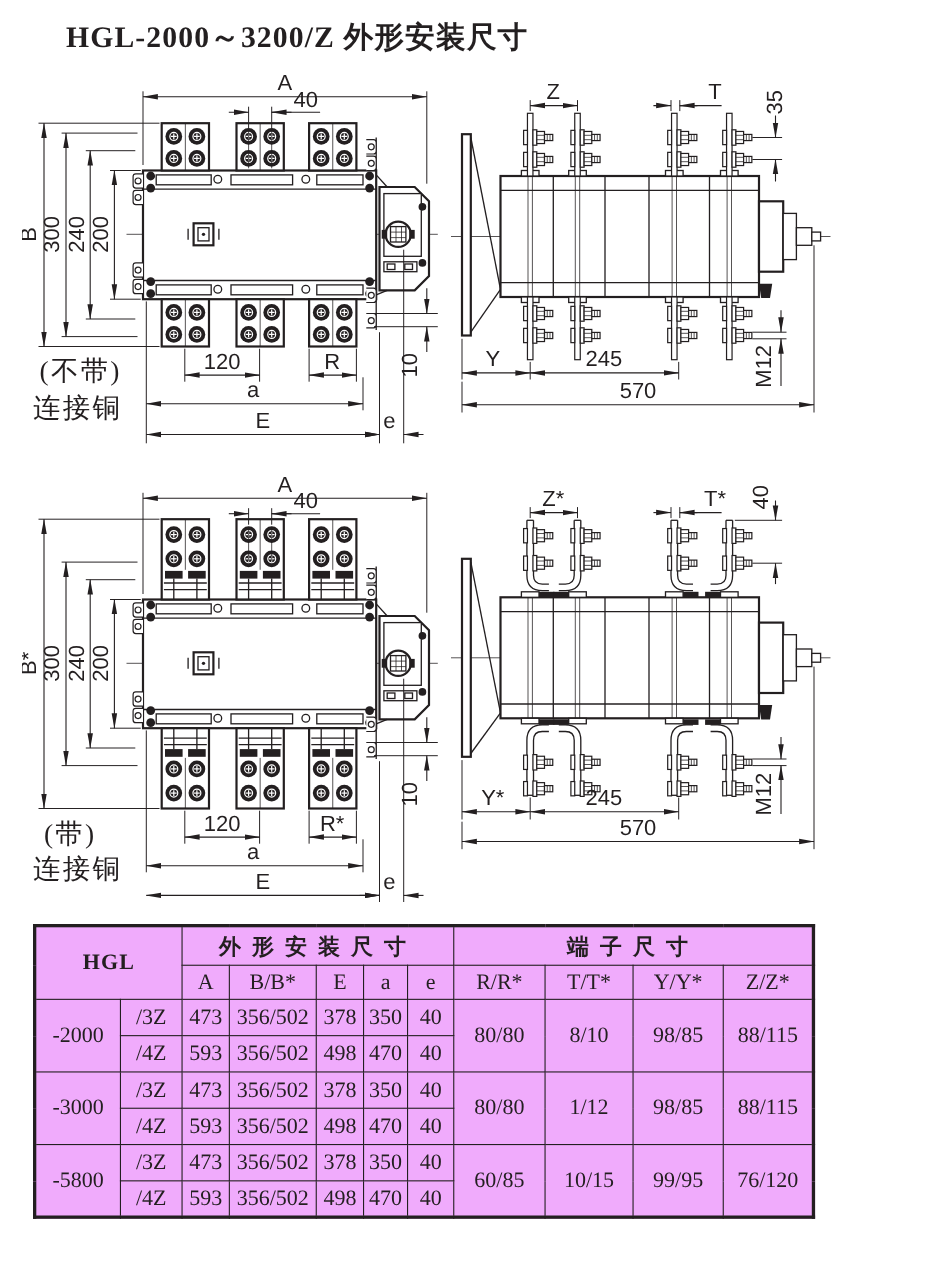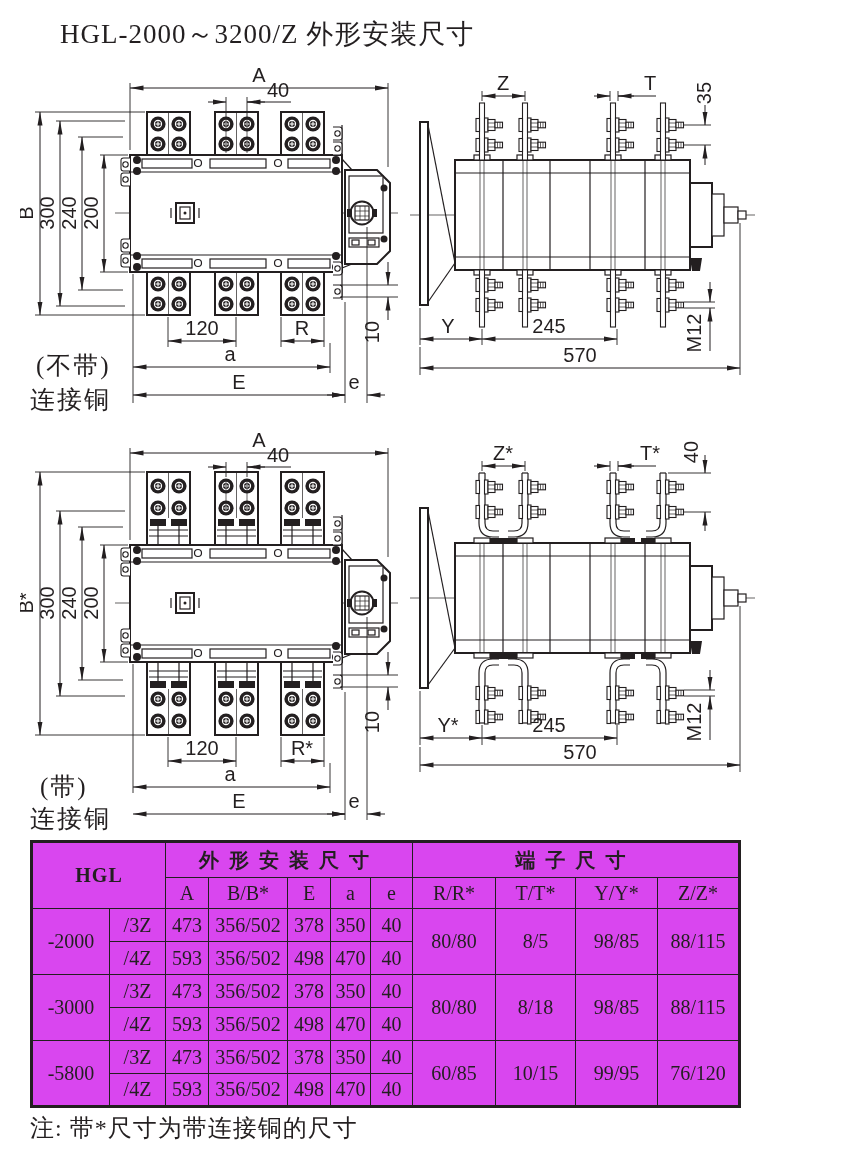--- a/index.html
+++ b/index.html
@@ -1,37 +1,37 @@
 <!DOCTYPE html>
 <html><head>
 <meta charset="utf-8">
 <style>
   html,body{margin:0;padding:0;background:#e8e8e8;}
   #page{position:relative;width:860px;height:1166px;background:#ffffff;overflow:hidden;
         font-family:"Liberation Serif",serif;color:#231f20;}
   .abs{position:absolute;}
-  #title{left:60px;top:16px;font-size:27px;letter-spacing:1px;white-space:nowrap;}
-  .caption{font-size:25px;letter-spacing:2px;white-space:nowrap;margin-top:29px;}
+  #title{left:60px;top:16px;font-size:27px;letter-spacing:1px;white-space:nowrap;font-weight:bold;}
+  .caption{font-size:25px;letter-spacing:2px;white-space:nowrap;}
   #note{left:30px;top:1112px;font-size:24px;letter-spacing:1px;white-space:nowrap;}
 
   
   .o2{fill:#fff;stroke:#231f20;stroke-width:2;}
   .o1{fill:#fff;stroke:#231f20;stroke-width:1.2;}
   .o1s{fill:none;stroke:#231f20;stroke-width:1.2;}
   .o1f{fill:#fff;stroke:#231f20;stroke-width:1.1;}
   .o07{fill:none;stroke:#231f20;stroke-width:0.7;}
   .blk{fill:#231f20;stroke:none;}
   .dim{fill:none;stroke:#231f20;stroke-width:1;}
   .ext{fill:none;stroke:#231f20;stroke-width:0.9;}
   .cl{fill:none;stroke:#231f20;stroke-width:0.7;}
   text.d{font-family:"Liberation Sans",sans-serif;font-size:20px;fill:#231f20;}
 
   
   #spec-table{position:absolute;left:30px;top:840px;border-collapse:collapse;table-layout:fixed;
-              background:#d946ef;}
+              background:#f0abfc;}
   #spec-table td{border:1.5px solid #231f20;text-align:center;vertical-align:middle;
                  font-family:"Liberation Serif",serif;font-size:20px;padding:0;overflow:hidden;}
   #spec-table{border:3px solid #231f20;}
   td.brand{font-family:"Liberation Sans",sans-serif;font-weight:bold;font-size:27px;letter-spacing:1px;}
   td.section{font-size:22px;letter-spacing:10px;font-weight:bold;}
   td.colhead{font-size:19px;}
   td.model{font-size:22px;margin-top:12px;}
   td.thick-top{border-top:3px solid #231f20;}
   td.thick-left{border-left:3px solid #231f20;}
 </style>
@@ -643,21 +643,21 @@
 
     <tr style="height:33px">
       <td rowspan="2" class="model thick-top">-2000</td>
       <td class="thick-top">/3Z</td>
       <td class="thick-top thick-left">473</td>
       <td class="thick-top">356/502</td>
       <td class="thick-top">378</td>
       <td class="thick-top">350</td>
       <td class="thick-top">40</td>
       <td rowspan="2" class="thick-top thick-left">80/80</td>
-      <td rowspan="2" class="thick-top">8/5</td>
+      <td rowspan="2" class="thick-top">8/10</td>
       <td rowspan="2" class="thick-top">98/85</td>
       <td rowspan="2" class="thick-top">88/115</td>
     </tr>
     <tr style="height:33px">
       <td>/4Z</td>
       <td class="thick-left">593</td>
       <td>356/502</td>
       <td>498</td>
       <td>470</td>
       <td>40</td>
@@ -665,21 +665,21 @@
 
     <tr style="height:33px">
       <td rowspan="2" class="model thick-top">-3000</td>
       <td class="thick-top">/3Z</td>
       <td class="thick-top thick-left">473</td>
       <td class="thick-top">356/502</td>
       <td class="thick-top">378</td>
       <td class="thick-top">350</td>
       <td class="thick-top">40</td>
       <td rowspan="2" class="thick-top thick-left">80/80</td>
-      <td rowspan="2" class="thick-top">8/18</td>
+      <td rowspan="2" class="thick-top">1/12</td>
       <td rowspan="2" class="thick-top">98/85</td>
       <td rowspan="2" class="thick-top">88/115</td>
     </tr>
     <tr style="height:33px">
       <td>/4Z</td>
       <td class="thick-left">593</td>
       <td>356/502</td>
       <td>498</td>
       <td>470</td>
       <td>40</td>
@@ -702,15 +702,14 @@
       <td>/4Z</td>
       <td class="thick-left">593</td>
       <td>356/502</td>
       <td>498</td>
       <td>470</td>
       <td>40</td>
     </tr>
   </tbody>
     </table>
 
-  <div id="note" class="abs">注: 带*尺寸为带连接铜的尺寸</div>
 
 </div>
 
 </body></html>

